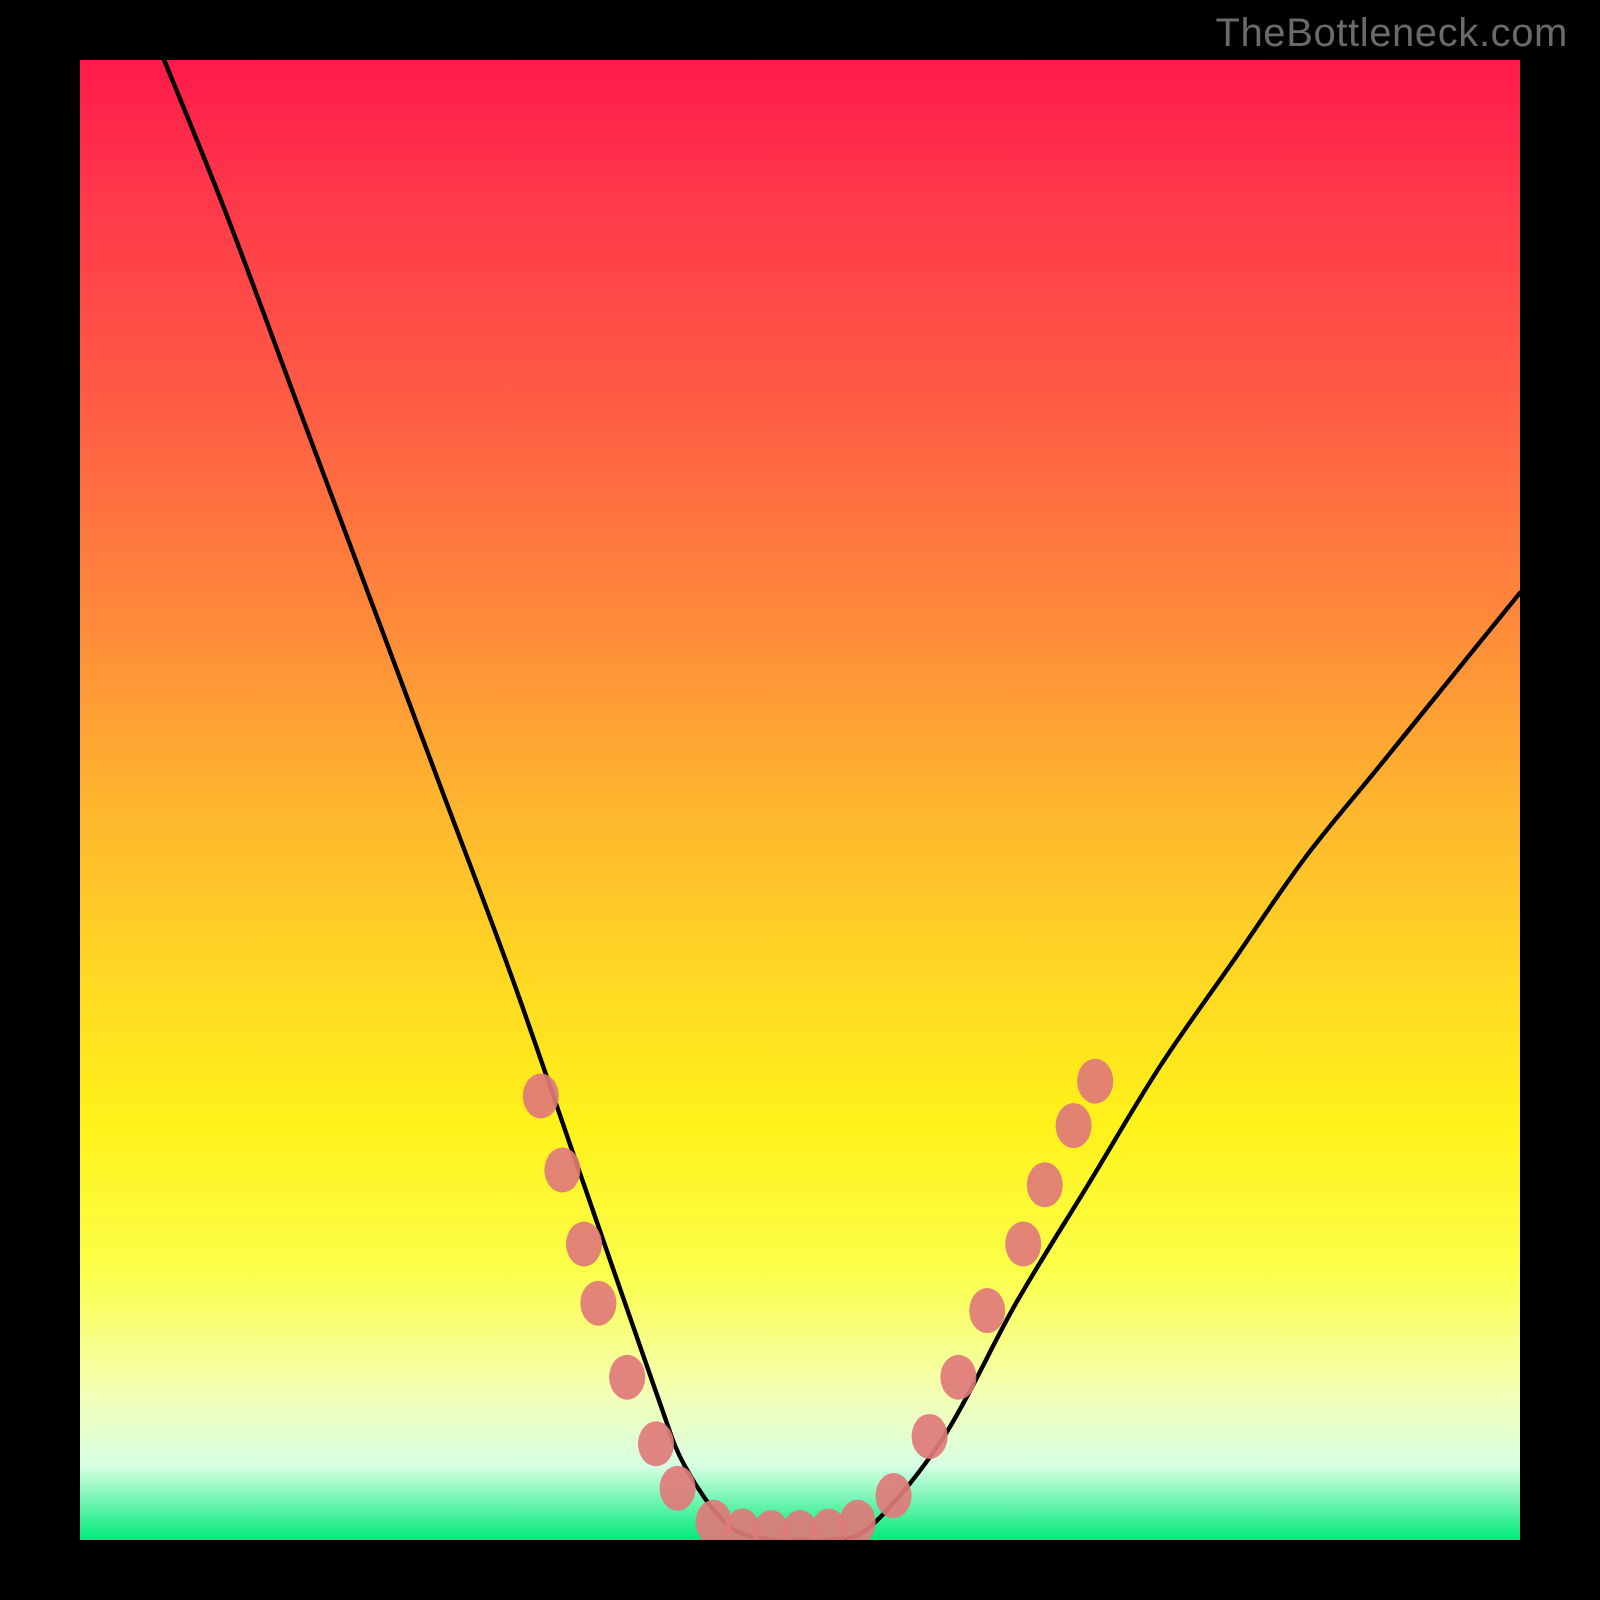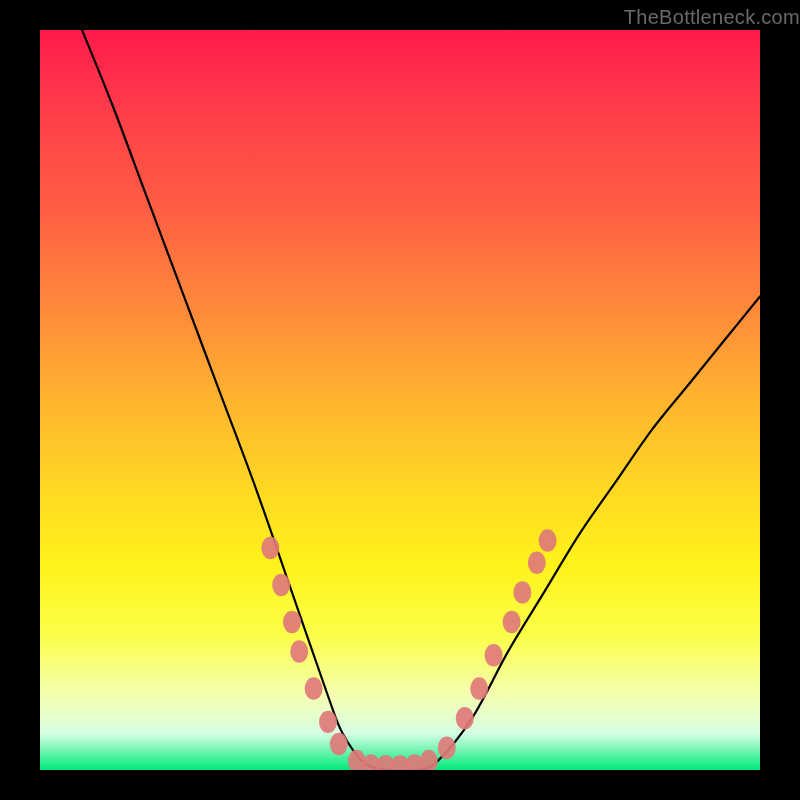--- a/index.html
+++ b/index.html
@@ -42,21 +42,21 @@
     position: absolute;
     left: 0;
     top: 0;
     width: 720px;
     height: 740px;
     pointer-events: none;
   }
   .watermark {
     position: absolute;
     top: 6px;
-    right: 0;
+    right: 16px;
     color: #6a6a6a;
     font-size: 20px;
     font-weight: 500;
     letter-spacing: 0.3px;
     user-select: none;
   }
 </style>
 </head>
 <body>
 

